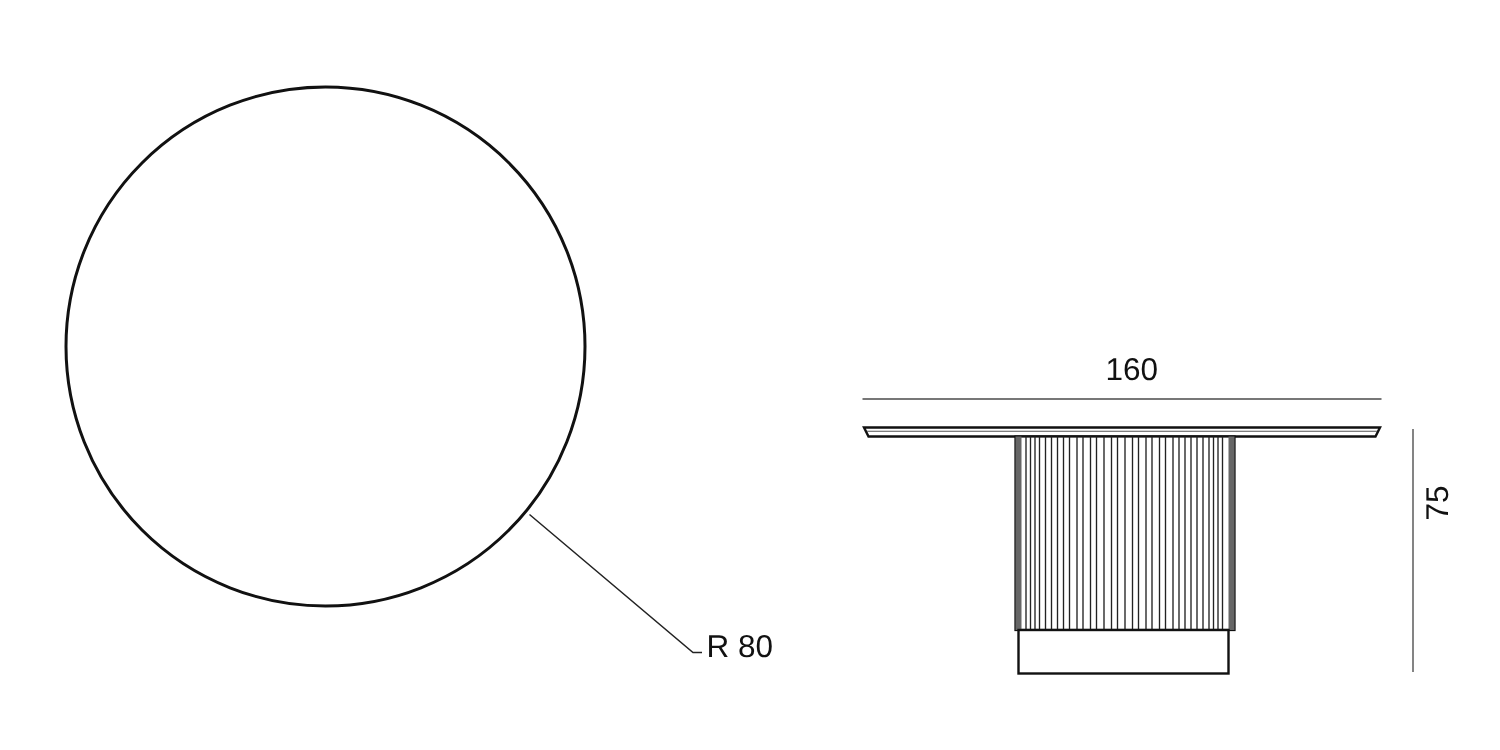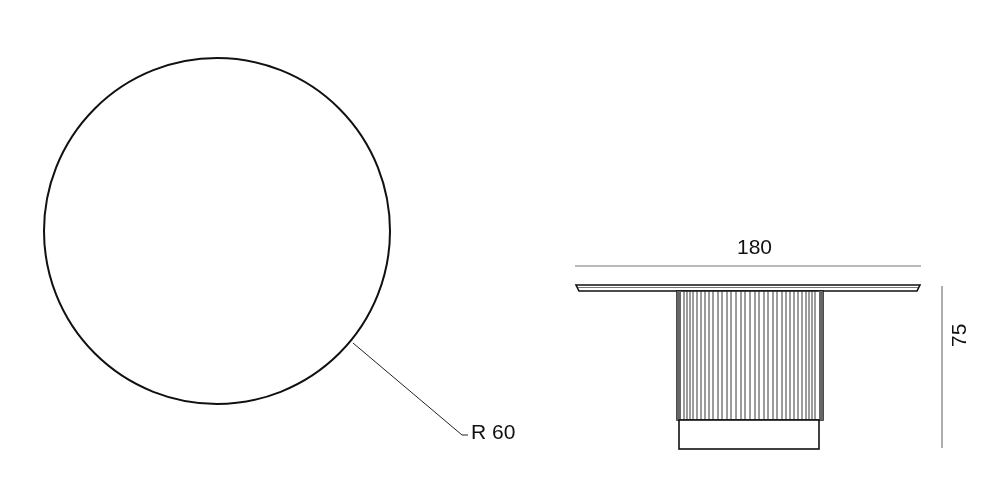--- a/index.html
+++ b/index.html
@@ -65,15 +65,15 @@
       <line x1="812" y1="291" x2="812" y2="420"></line>
       <line x1="815" y1="291" x2="815" y2="420"></line>
     </g>
   </g>
 
   <rect x="679" y="420" width="140" height="29" fill="#fff" stroke="#111" stroke-width="1.6"></rect>
 
   <line x1="942" y1="286" x2="942" y2="448" stroke="#777" stroke-width="1.2"></line>
 </svg>
 
-<div id="lbl-width" class="lbl">180</div>
-<div id="lbl-radius" class="lbl">R 60</div>
+<div id="lbl-width" class="lbl">160</div>
+<div id="lbl-radius" class="lbl">R 80</div>
 <div id="lbl-height" class="lbl"><span>75</span></div>
 
 </body></html>

